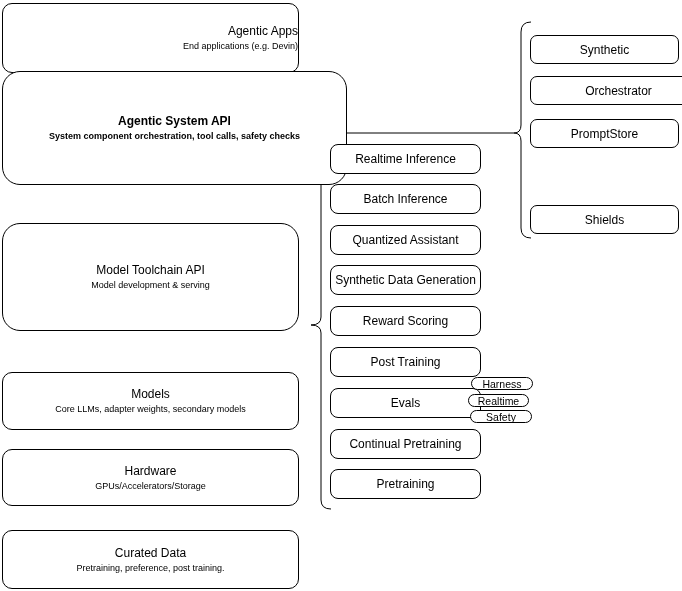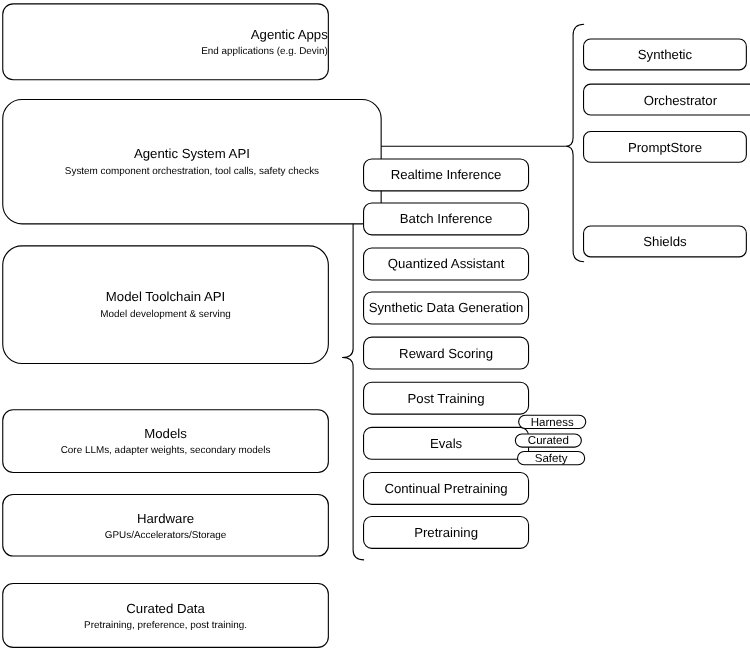--- a/index.html
+++ b/index.html
@@ -53,21 +53,21 @@
     <path d="M 301 133 L 514 133" fill="none" stroke="#000" stroke-width="1"></path>
     <path d="M 331 141 Q 321 141 321 151 L 321 317 Q 321 325 311 325 Q 321 325 321 333 L 321 500 Q 321 509 331 509" fill="none" stroke="#000" stroke-width="1"></path>
     <path d="M 531 22 Q 521 22 521 32 L 521 125 Q 521 133 514 133 Q 521 133 521 141 L 521 228 Q 521 238 531 238" fill="none" stroke="#000" stroke-width="1"></path>
   </svg>
 
   <div class="node" style="left:2px;top:3px;width:297px;height:70px;border-radius:10px;align-items:flex-end;">
     <div class="node-title">Agentic Apps</div>
     <div class="node-subtitle">End applications (e.g. Devin)</div>
   </div>
 
-  <div class="node" style="left:2px;top:90px;width:345px;height:114px;border-radius:18px;">
+  <div class="node" style="left:2px;top:71px;width:345px;height:114px;border-radius:18px;font-weight:bold;">
     <div class="node-title">Agentic System API</div>
     <div class="node-subtitle">System component orchestration, tool calls, safety checks</div>
   </div>
 
   <div class="node" style="left:2px;top:223px;width:297px;height:108px;border-radius:18px;">
     <div class="node-title">Model Toolchain API</div>
     <div class="node-subtitle">Model development &amp; serving</div>
   </div>
 
   <div class="node" style="left:2px;top:372px;width:297px;height:58px;border-radius:10px;justify-content:center;">
@@ -89,21 +89,21 @@
   <div class="mid-node" style="left:330px;top:184px;width:151px;height:30px;border-radius:8px;">Batch Inference</div>
   <div class="mid-node" style="left:330px;top:225px;width:151px;height:30px;border-radius:8px;">Quantized Assistant</div>
   <div class="mid-node" style="left:330px;top:265px;width:151px;height:30px;border-radius:8px;">Synthetic Data Generation</div>
   <div class="mid-node" style="left:330px;top:347px;width:151px;height:30px;border-radius:8px;">Post Training</div>
   <div class="mid-node" style="left:330px;top:306px;width:151px;height:30px;border-radius:8px;">Reward Scoring</div>
   <div class="mid-node" style="left:330px;top:388px;width:151px;height:30px;border-radius:8px;">Evals</div>
   <div class="mid-node" style="left:330px;top:429px;width:151px;height:30px;border-radius:8px;">Continual Pretraining</div>
   <div class="mid-node" style="left:330px;top:469px;width:151px;height:30px;border-radius:8px;">Pretraining</div>
 
   <div class="pill" style="left:471px;top:377px;width:62px;height:13px;">Harness</div>
-  <div class="pill" style="left:468px;top:394px;width:61px;height:13px;">Curated</div>
+  <div class="pill" style="left:468px;top:394px;width:61px;height:13px;">Realtime</div>
   <div class="pill" style="left:470px;top:410px;width:62px;height:13px;">Safety</div>
 
   <div class="right-node" style="left:530px;top:35px;width:149px;height:29px;border-radius:7px;">Synthetic</div>
   <div class="right-node" style="left:530px;top:76px;width:177px;height:29px;border-radius:7px;">Orchestrator</div>
   <div class="right-node" style="left:530px;top:119px;width:149px;height:29px;border-radius:7px;">PromptStore</div>
   <div class="right-node" style="left:530px;top:205px;width:149px;height:29px;border-radius:7px;">Shields</div>
 
 </div>
 
 </body></html>

